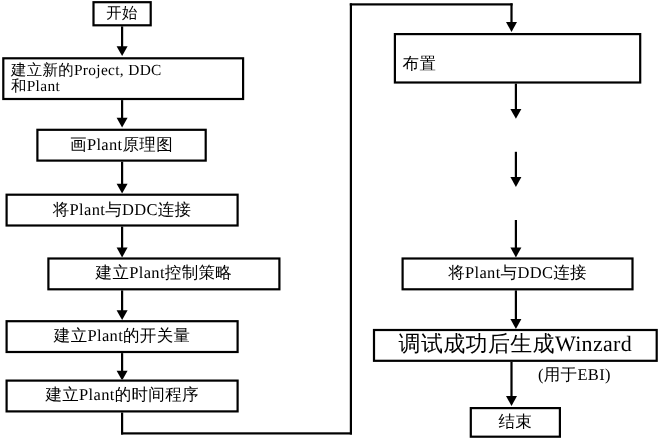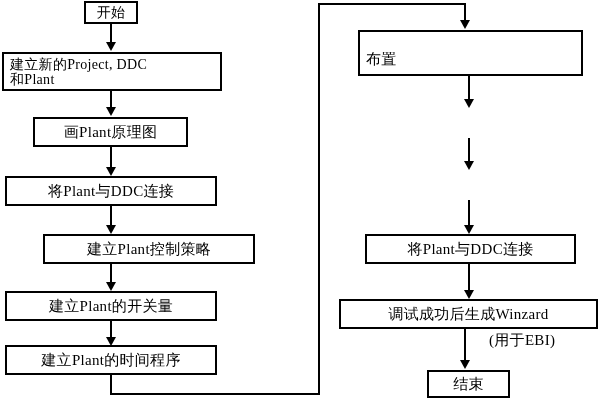--- a/index.html
+++ b/index.html
@@ -137,21 +137,21 @@
   <div class="vline" style="left:468px; top:200px; height:27px;"></div>
   <div class="arrowhead" style="left:464px; top:225px;"></div>
 
   <div class="node center" style="left:365px; top:234px; width:211px; height:30px; font-size:15px;">
     <span class="txt">将Plant与DDC连接</span>
   </div>
 
   <div class="vline" style="left:468px; top:264px; height:28px;"></div>
   <div class="arrowhead" style="left:464px; top:290px;"></div>
 
-  <div class="node center" style="left:339px; top:299px; width:259px; height:30px; font-size:15px;">
+  <div class="node center" style="left:339px; top:299px; width:259px; height:30px; font-size:20px;">
     <span class="txt">调试成功后生成Winzard</span>
   </div>
 
   <div class="freetext" style="left:489px; top:331px; font-size:15px;">(用于EBI)</div>
 
   <div class="vline" style="left:464px; top:329px; height:34px;"></div>
   <div class="arrowhead" style="left:460px; top:360px;"></div>
 
   <div class="node center" style="left:427px; top:370px; width:83px; height:28px; font-size:15px;">
     <span class="txt">结束</span>

